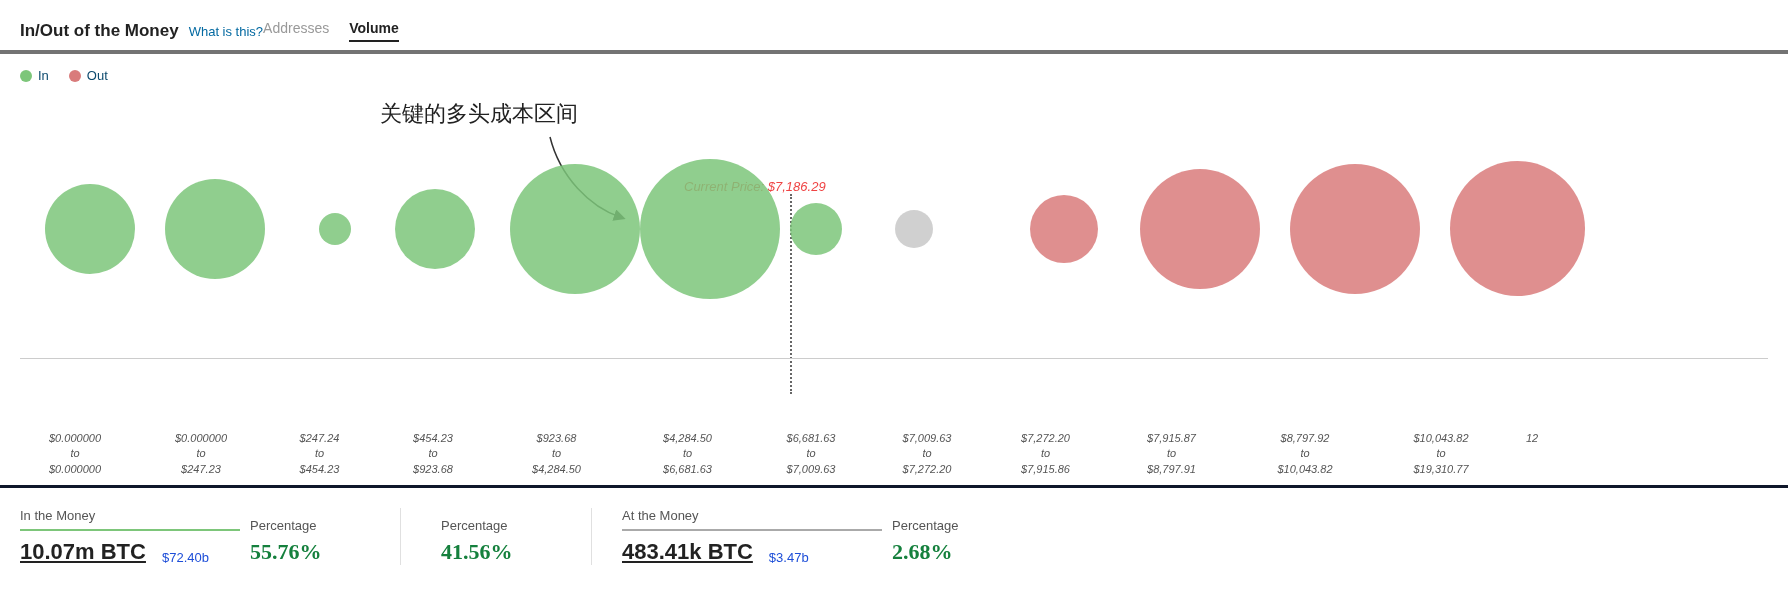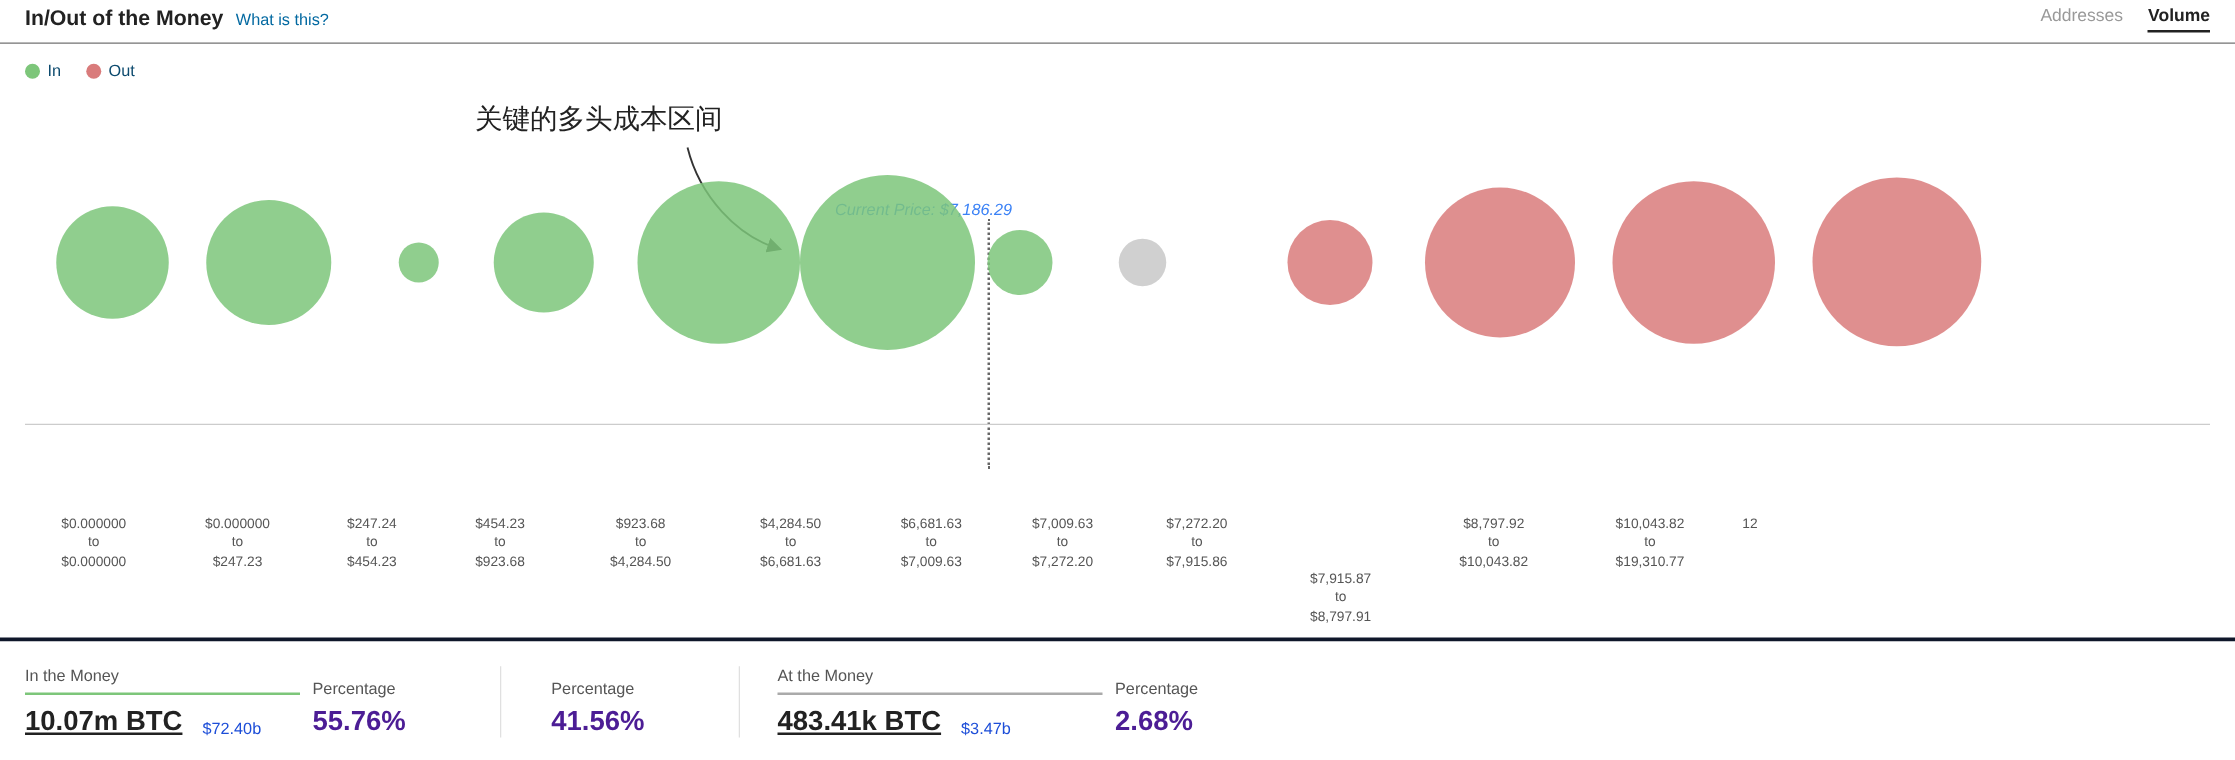--- a/index.html
+++ b/index.html
@@ -8,23 +8,23 @@
       background: #fff;
       color: #333;
       width: 1788px;
       min-height: 608px;
       overflow-x: hidden;
     }
 
     .header {
       display: flex;
       align-items: center;
-      justify-content: space-between;
-      padding: 4px 20px 8px 20px;
-      border-bottom: 1px solid #737373;
+      justify-content: flex-start;
+      padding: 20px 20px 8px 20px;
+      border-bottom: 4px solid #737373;
     }
 
     .header-left {
       display: flex;
       align-items: center;
       gap: 10px;
     }
 
     .header-title {
       font-size: 17px;
@@ -95,24 +95,24 @@
       left: 360px;
       text-align: center;
       font-size: 22px;
       color: #222;
       font-weight: 400;
     }
 
     .current-price-label {
       position: absolute;
       top: 90px;
-      left: 648px;
+      left: 664px;
       font-size: 13px;
       font-style: italic;
-      color: #3b82f6;
+      color: #ef4444;
       white-space: nowrap;
     }
 
     .dotted-line {
       position: absolute;
       top: 105px;
       left: 770px;
       width: 1px;
       height: 200px;
       border-left: 2px dotted #666;
@@ -194,21 +194,22 @@
 
     .stat-sub {
       font-size: 13px;
       color: #1d4ed8;
       margin-left: 6px;
     }
 
     .stat-pct {
       font-size: 22px;
       font-weight: 700;
-      color: #4c1d95;
+      color: #15803d;
+      font-family: Liberation Serif, serif;
     }
 
     .stat-divider {
       width: 1px;
       background: #e0e0e0;
       margin: 0 30px;
     }
 
     .stat-pct-block {
       display: flex;
@@ -294,21 +295,21 @@
   <div class="bubble red" style="width:68px;height:68px;left:1010px;top:106px;"></div>
 
   <div class="bubble red" style="width:120px;height:120px;left:1120px;top:80px;"></div>
 
   <div class="bubble red" style="width:130px;height:130px;left:1270px;top:75px;"></div>
 
   <div class="bubble red" style="width:135px;height:135px;left:1430px;top:72px;"></div>
 
 </div>
 
-<div style="display:flex; align-items:flex-start; padding: 2px 20px 0 20px; gap:5px;">
+<div style="display:flex; align-items:flex-start; padding: 2px 20px 0 20px; gap:16px;font-style:italic;">
   <div class="price-label" style="width:110px;">
     <div>$0.000000</div>
     <div>to</div>
     <div>$0.000000</div>
   </div>
   <div class="price-label" style="width:110px;">
     <div>$0.000000</div>
     <div>to</div>
     <div>$247.23</div>
   </div>
@@ -340,21 +341,21 @@
   <div class="price-label" style="width:100px;">
     <div>$7,009.63</div>
     <div>to</div>
     <div>$7,272.20</div>
   </div>
   <div class="price-label" style="width:105px;">
     <div>$7,272.20</div>
     <div>to</div>
     <div>$7,915.86</div>
   </div>
-  <div class="price-label" style="width:115px;margin-top:44px;">
+  <div class="price-label" style="width:115px;">
     <div>$7,915.87</div>
     <div>to</div>
     <div>$8,797.91</div>
   </div>
   <div class="price-label" style="width:120px;">
     <div>$8,797.92</div>
     <div>to</div>
     <div>$10,043.82</div>
   </div>
   <div class="price-label" style="width:120px;">

